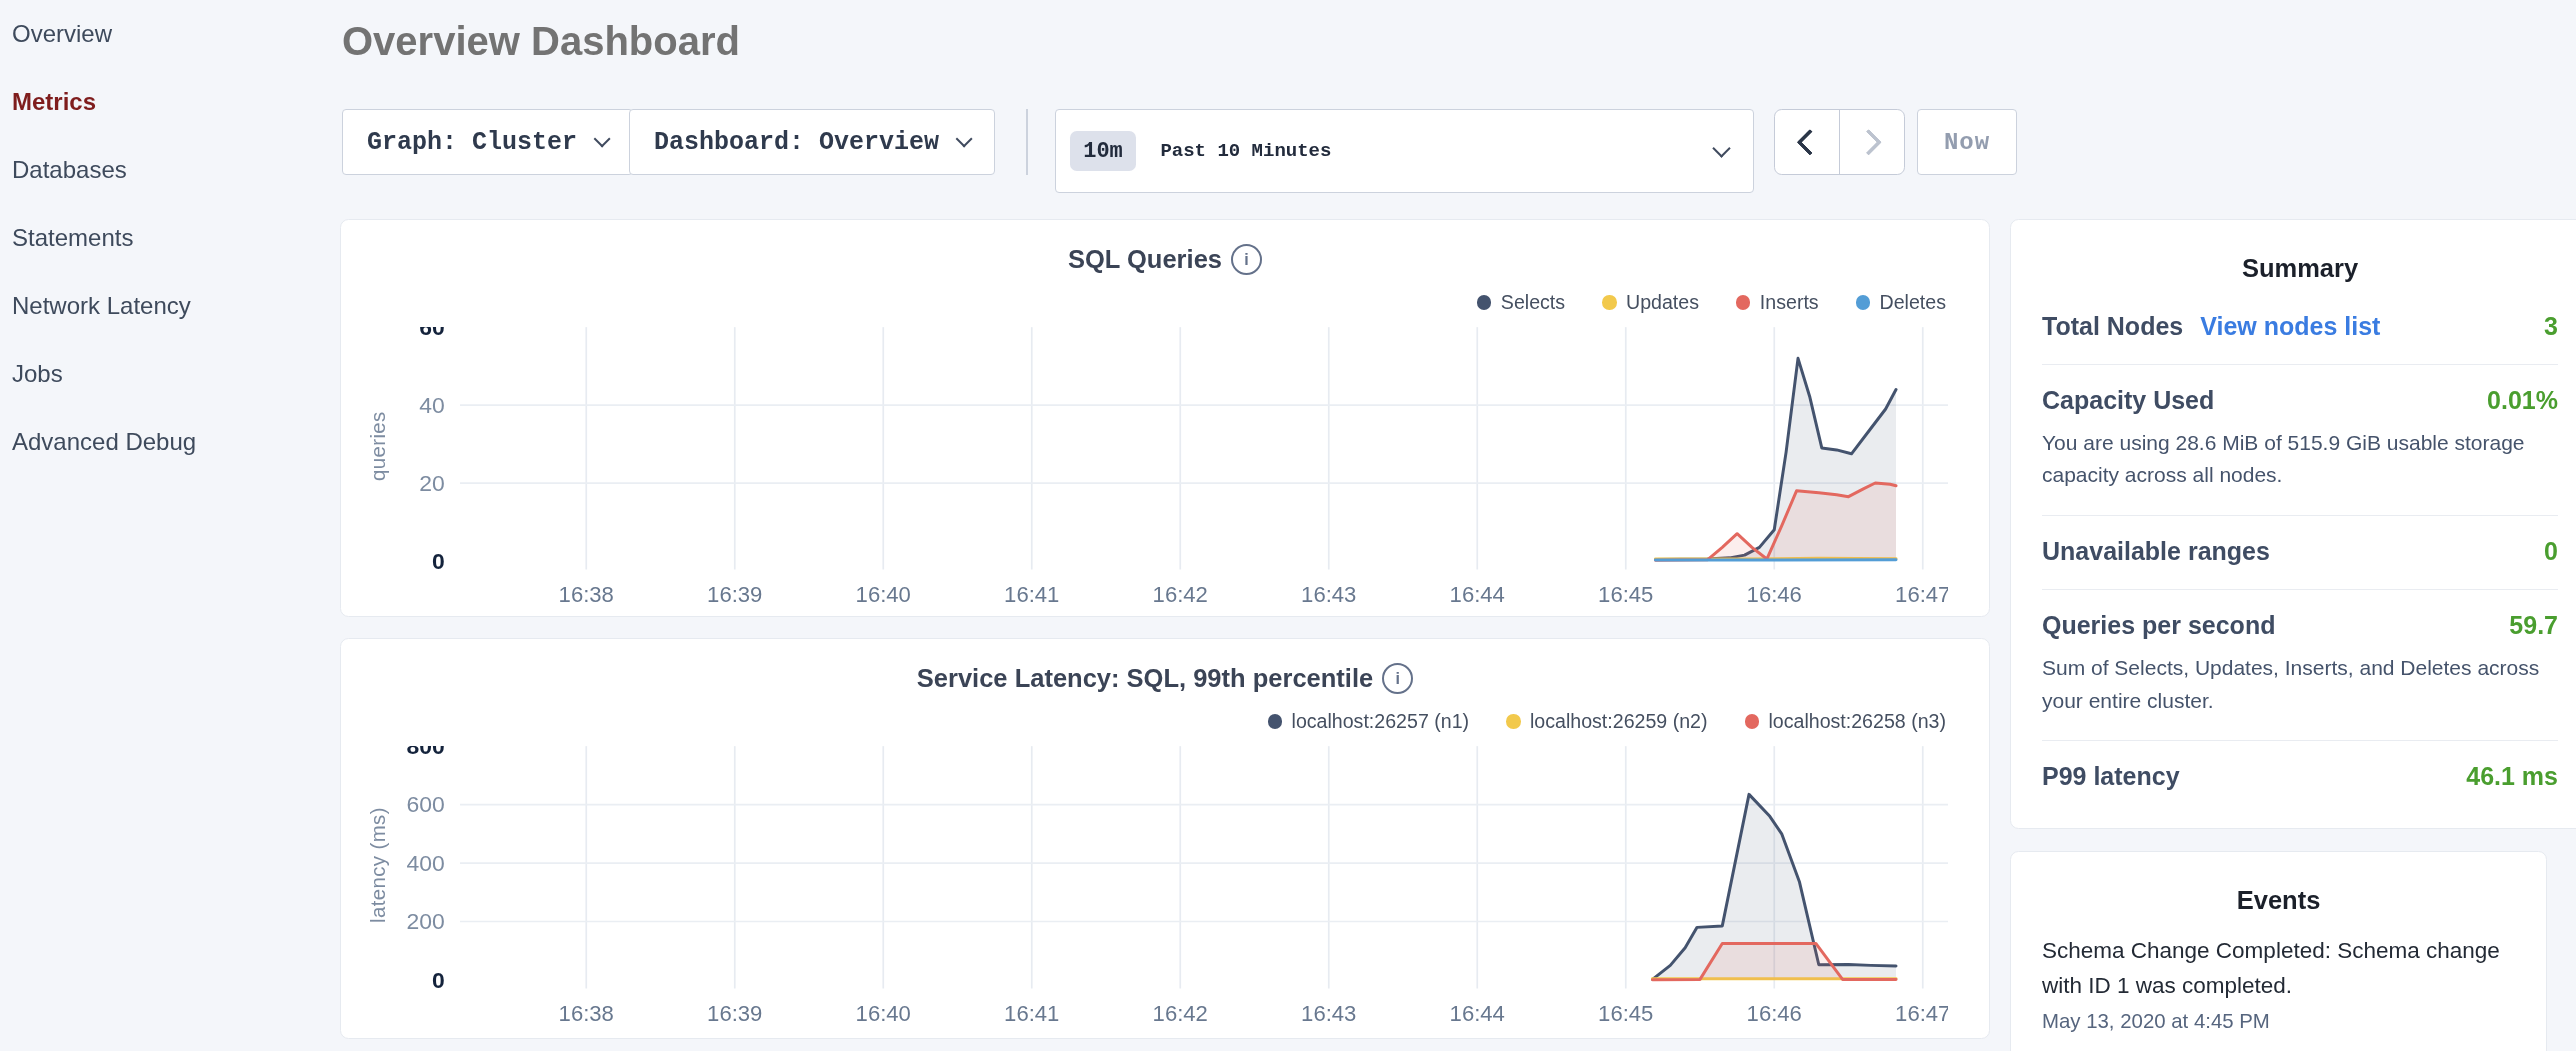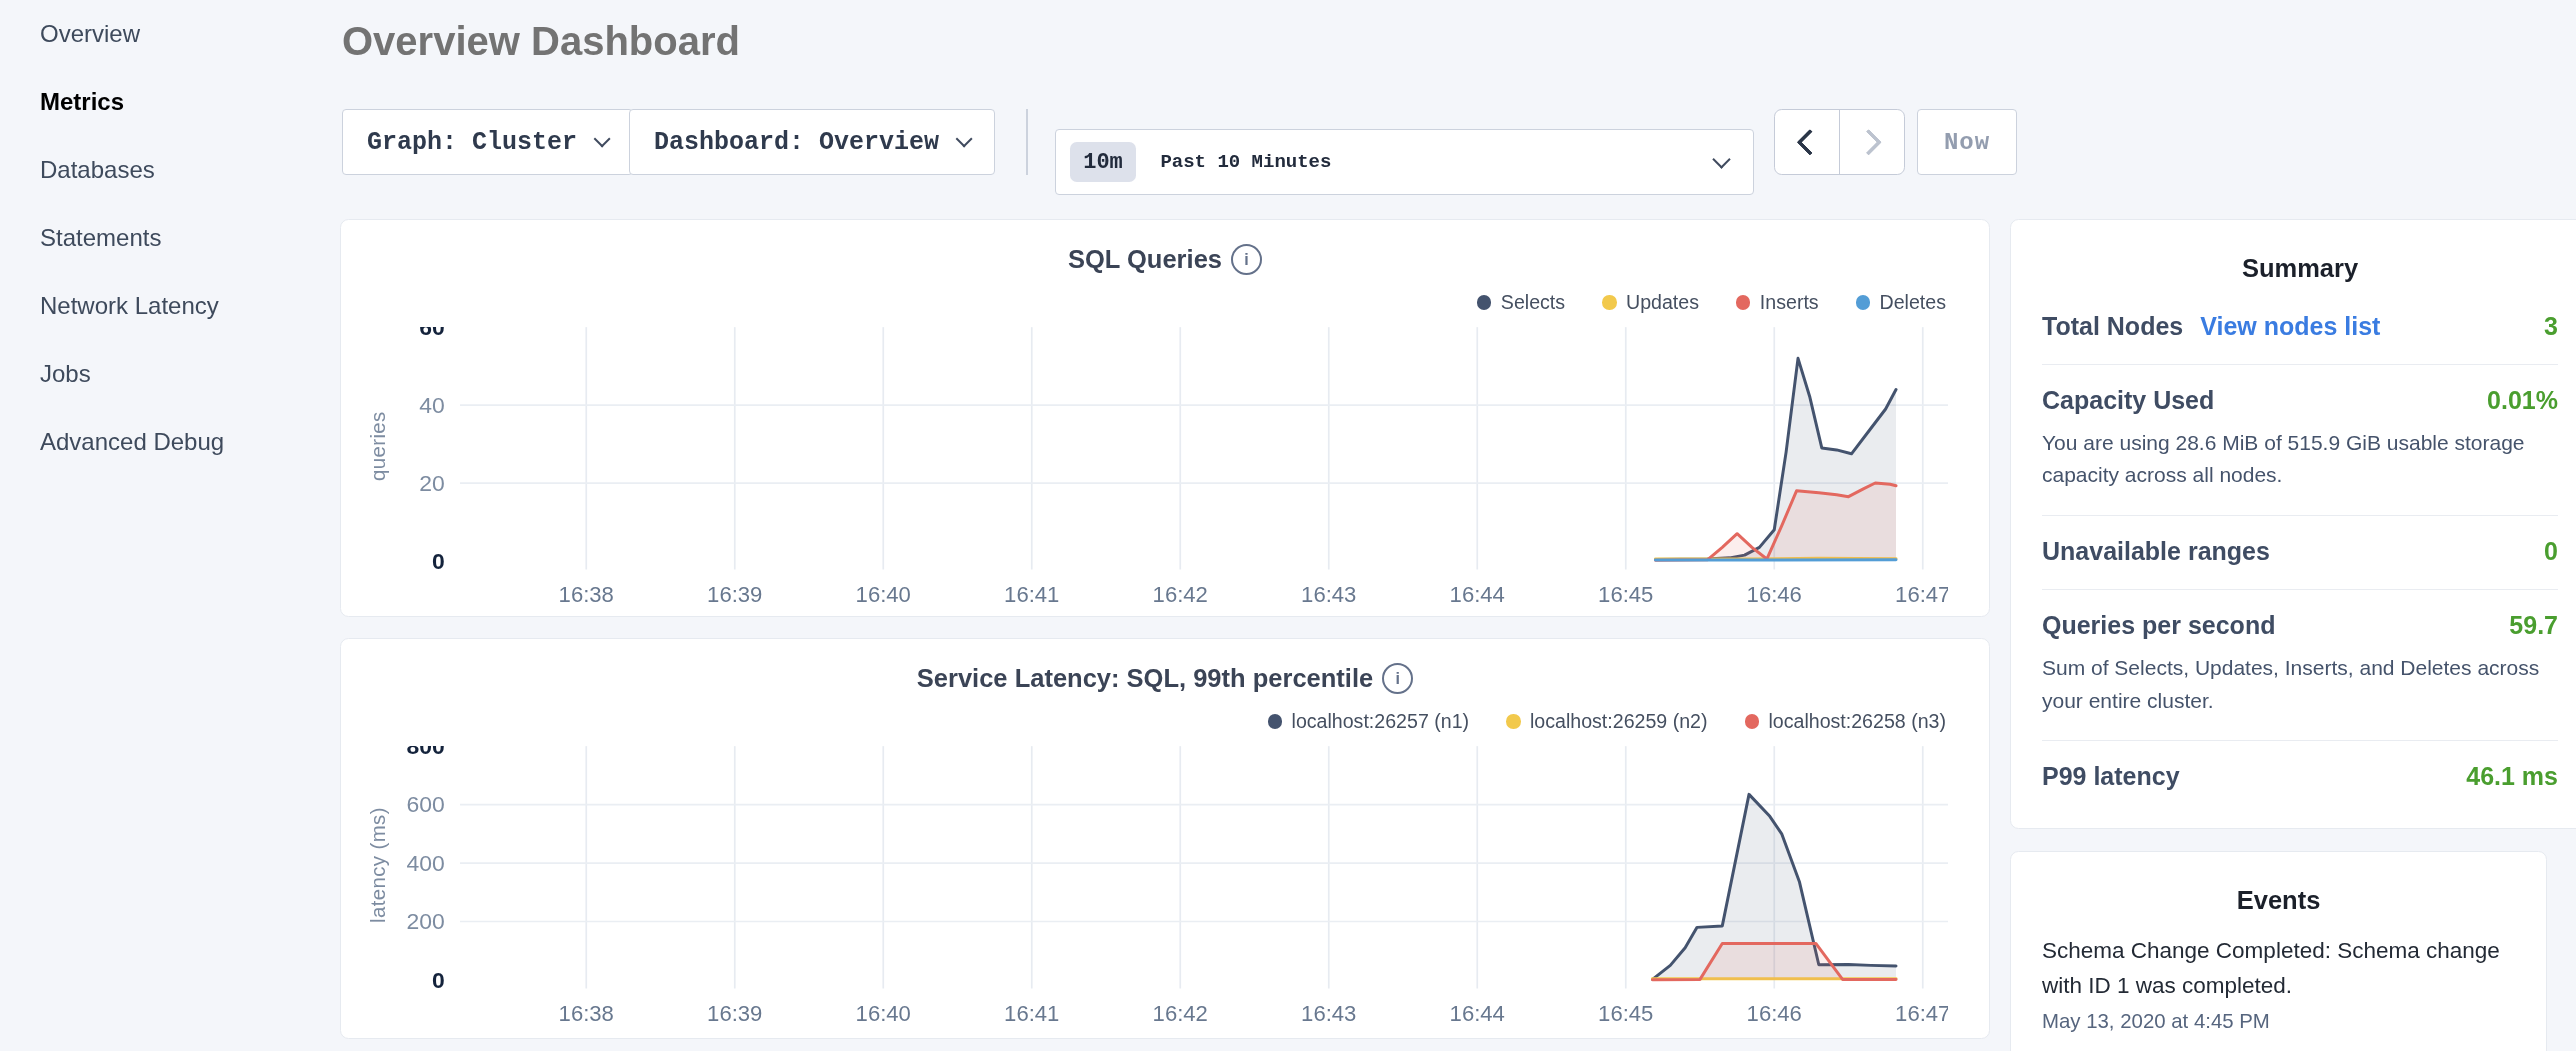--- a/index.html
+++ b/index.html
@@ -3,36 +3,36 @@
 <meta charset="utf-8">
 <style>
   html,body{margin:0;padding:0;}
   body{
     position:relative;width:2576px;height:1051px;overflow:hidden;
     background:#f4f6fa;color:#3e4a5c;
     font-family:"Liberation Sans","DejaVu Sans",sans-serif;
   }
   
   .sidebar{position:absolute;left:0;top:0;width:333px;padding-top:0;}
-  .side-item{height:68px;display:flex;align-items:center;padding-left:40px;
+  .side-item{height:68px;display:flex;align-items:center;padding-left:12px;
     font-size:24px;color:#3e4a5c;cursor:pointer;text-align:center;}
-  .side-item.active{color:#000000;font-weight:700;}
+  .side-item.active{color:#7f1d1d;font-weight:700;}
   
   .page-title{position:absolute;left:342px;top:18.7px;margin:0;
     font-size:40px;font-weight:700;color:#737373;}
   .btnbase{background:#fff;border:1.7px solid #ccd2dd;border-radius:4px;
     box-sizing:border-box;display:flex;align-items:center;cursor:pointer;
     font-family:Liberation Mono, monospace;font-size:25px;font-weight:700;color:#2f3a4d;}
   .dd{position:absolute;top:109px;height:66px;padding:0 24px;}
   .dd-graph{left:342px;}
   .dd-dash{left:629px;}
   .chev{display:inline-block;width:10.2px;height:10.2px;margin-left:18.7px;margin-top:-6.8px;
     border-right:2.6px solid #3f4a5e;border-bottom:2.6px solid #3f4a5e;transform:rotate(45deg);}
   .vdiv{position:absolute;left:1026px;top:109px;width:1.7px;height:66px;background:#ccd2dd;}
-  .timepicker{position:absolute;left:1055px;top:109px;width:699px;height:66px;padding:0 25.5px 0 13.6px;margin-top:20px;}
+  .timepicker{position:absolute;left:1055px;top:109px;width:699px;height:84px;padding:0 25.5px 0 13.6px;}
   .time-badge{background:#dde1eb;border-radius:6.8px;padding:7.7px 13.6px;
     font-size:22px;font-weight:700;color:#222b3c;margin-right:24px;}
   .tp-label{font-size:19px;font-weight:700;color:#222b3c;}
   .tp-chev{margin-left:auto;width:11px;height:11px;margin-top:-5.1px;
     border-right:2.1px solid #3f4a5e;border-bottom:2.1px solid #3f4a5e;transform:rotate(45deg);}
   .pager{position:absolute;left:1774px;top:109px;width:131px;height:66px;
     background:#fff;border:1.7px solid #c5cbd8;border-radius:7.7px;box-sizing:border-box;display:flex;}
   .pager button{flex:1;display:flex;align-items:center;justify-content:center;
     background:none;border:none;cursor:pointer;padding:0;}
   .pager button:first-child{border-right:1.7px solid #c5cbd8;}

